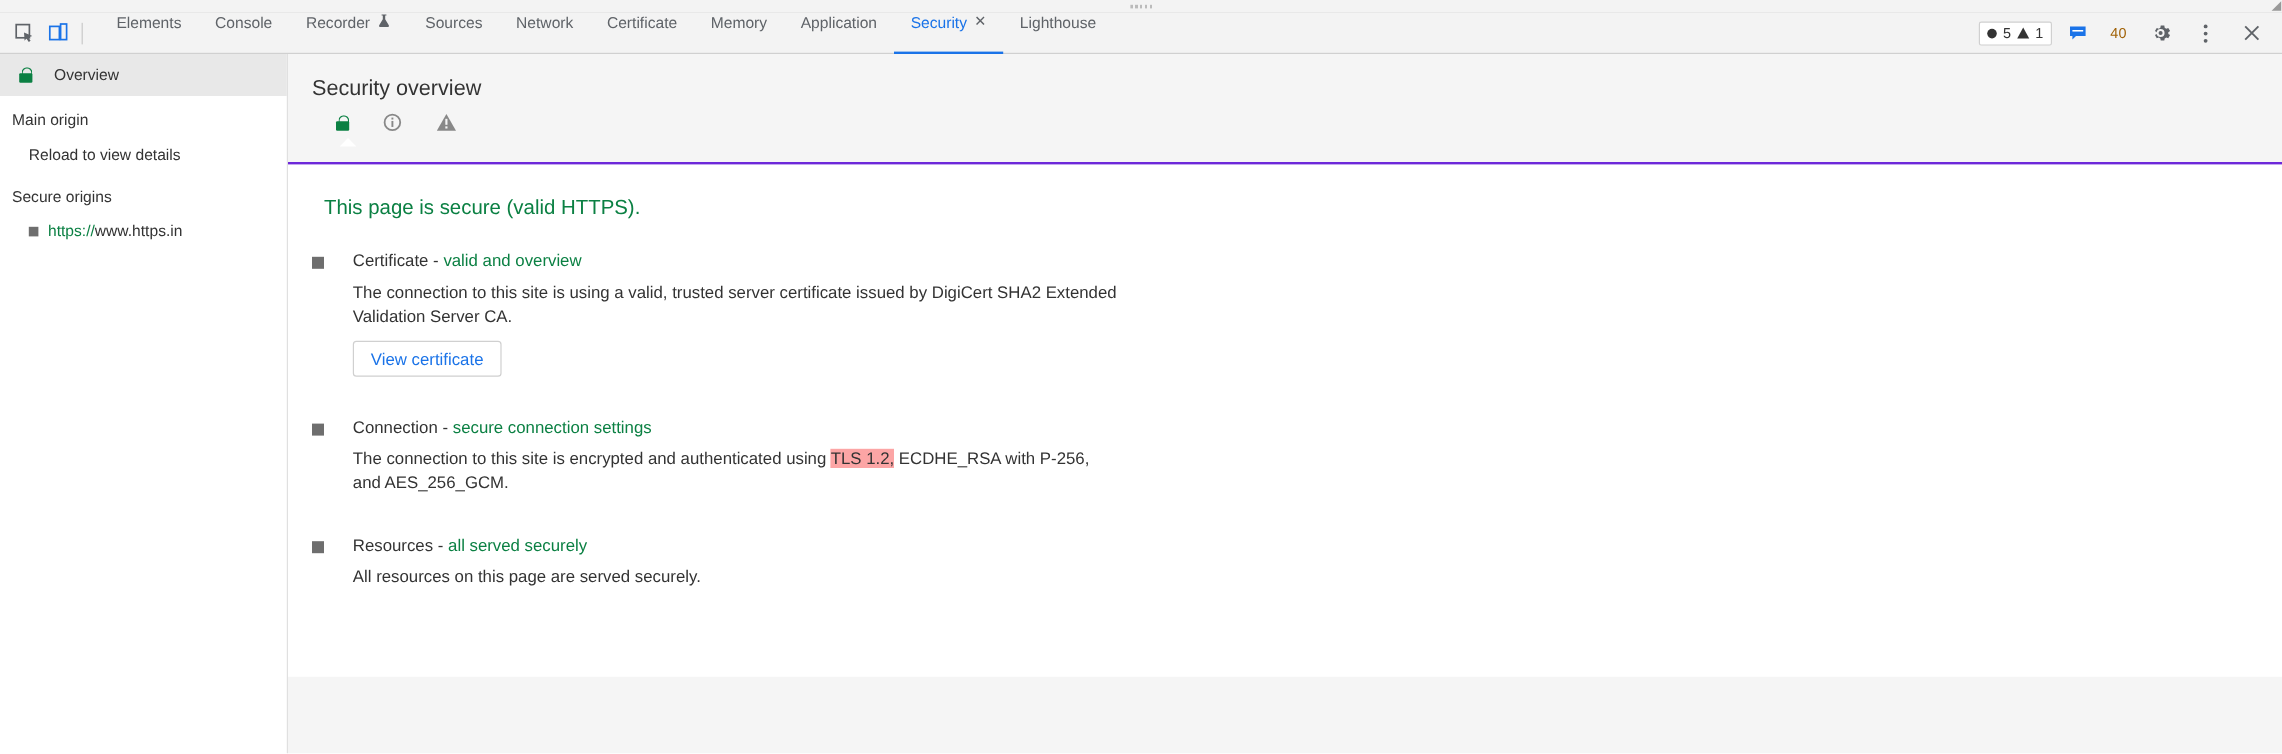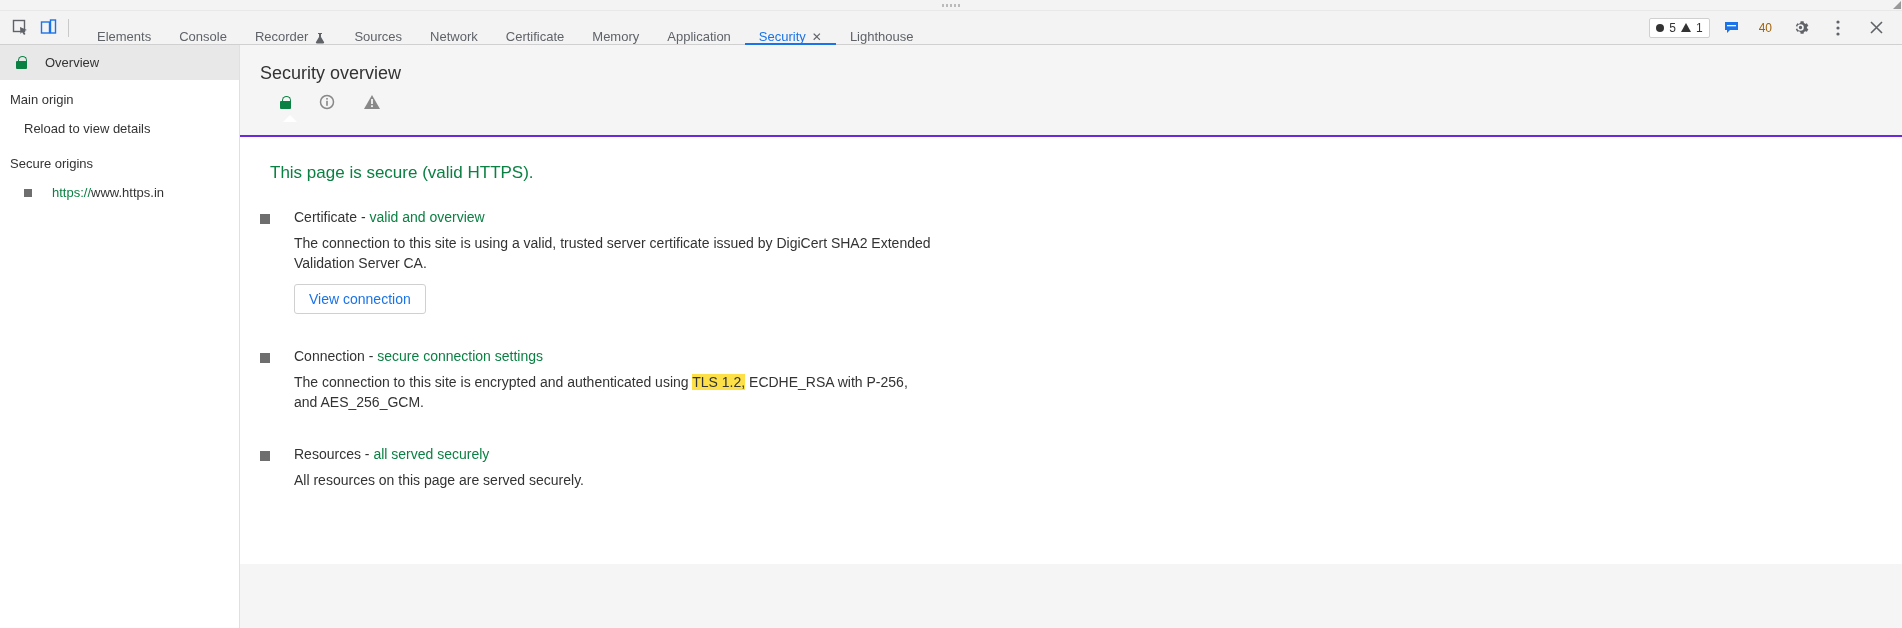--- a/index.html
+++ b/index.html
@@ -7,39 +7,39 @@
 
 .top-strip{height:11px;background:#f3f3f3;border-bottom:1px solid #e8e8e8;position:relative}
 .top-strip .grip{position:absolute;left:50%;top:4px;width:18px;height:3px;background:repeating-linear-gradient(90deg,#bbb 0 2px,transparent 2px 4px);transform:translateX(-50%)}
 .top-strip .resize-handle{position:absolute;right:1px;top:1px;width:8px;height:8px}
 .top-strip .resize-handle::before{content:"";position:absolute;right:0;bottom:0;width:0;height:0;border-left:8px solid transparent;border-bottom:8px solid #999}
 
 .tabbar{display:flex;align-items:center;height:34px;border-bottom:1px solid #d0d0d0;padding:0 6px;background:#f3f3f3}
 .tabbar .iconbtn{width:28px;height:28px;display:flex;align-items:center;justify-content:center;color:#5f6368;cursor:pointer}
 .tabbar .vdiv{width:1px;height:18px;background:#c9c9c9;margin:0 6px}
 .tabs{display:flex;align-items:stretch;height:100%;margin-left:8px}
-.tab{display:flex;align-items:flex-end;padding:0 14px;color:#5f6368;font-size:13px;cursor:pointer;position:relative;gap:6px}
+.tab{display:flex;align-items:flex-start;padding:0 14px;color:#5f6368;font-size:13px;cursor:pointer;position:relative;gap:6px}
 .tab.active{color:#1a73e8}
 .tab.active::after{content:"";position:absolute;left:0;right:0;bottom:-1px;height:2px;background:#1a73e8}
 .tab .close-x{font-size:12px;color:#5f6368}
 .tabbar .spacer{flex:1}
 .status-group{display:flex;align-items:center;gap:10px;padding-right:6px}
 .status-pill{display:flex;align-items:center;gap:5px;border:1px solid #d0d0d0;border-radius:2px;padding:2px 6px;font-size:12px;color:#333;background:#fff}
 .status-pill .dot{width:8px;height:8px;border-radius:50%;background:#333;display:inline-block}
 .status-pill .tri{width:0;height:0;border-left:5px solid transparent;border-right:5px solid transparent;border-bottom:9px solid #333;display:inline-block}
 .msg-pill{display:flex;align-items:flex-end;gap:20px;color:#a16207;font-size:12px;padding:2px 4px}
 .iconbtn svg{display:block}
 
 .main{display:flex;height:calc(100% - 45px)}
 .sidebar{width:240px;background:#fff;border-right:1px solid #e0e0e0;font-size:13px;padding-top:0}
 .side-item{display:flex;align-items:center;gap:18px;padding:10px 16px;color:#333;cursor:pointer}
 .side-item.selected{background:#e8e8e8}
 .side-heading{padding:12px 10px 6px;color:#333;font-size:13px}
 .side-sub{padding:8px 24px;color:#333;font-size:13px;cursor:pointer}
-.side-origin{display:flex;align-items:center;gap:20px;padding:8px 24px;cursor:pointer}
+.side-origin{display:flex;align-items:center;gap:8px;padding:8px 24px;cursor:pointer}
 .side-origin .sq{width:8px;height:8px;background:#6e6e6e}
 .side-origin .scheme{color:#0b8043}
 .side-origin .rest{color:#333}
 
 .content{flex:1;background:#f5f5f5;overflow:auto}
 .content-header{padding:18px 20px 14px;background:#f5f5f5}
 .content-header h1{font-size:18px;font-weight:400;color:#333}
 .status-icons{display:flex;gap:28px;padding:10px 20px 0;align-items:center}
 .status-icons .ic{color:#888}
 .status-icons .ic.green{color:#0b8043}
@@ -49,21 +49,21 @@
 .panel{background:#fff;padding:20px 20px 40px;border-top:2px solid #6d28d9}
 .secure-title{color:#0b8043;font-size:17px;font-weight:400;margin:6px 0 26px 10px}
 
 .sec{display:flex;gap:24px;margin:0 0 34px 0}
 .sec .bullet{width:10px;height:10px;background:#6e6e6e;flex-shrink:0;margin-top:5px}
 .sec .body{max-width:640px}
 .sec .title{font-size:14px;color:#333;margin-bottom:8px}
 .sec .title .dash{color:#333}
 .sec .title .status{color:#0b8043}
 .sec .desc{font-size:14px;color:#333;line-height:1.45}
-.hl{background:#fde047}
+.hl{background:#fca5a5}
 .btn{display:inline-block;border:1px solid #d0d0d0;border-radius:3px;padding:6px 14px;color:#1a73e8;font-size:14px;background:#fff;margin-top:10px;cursor:pointer}
 
 .lock-icon{width:11px;height:13px;position:relative;display:inline-block}
 .lock-icon::before{content:"";position:absolute;top:0;left:2px;width:7px;height:6px;border:1.5px solid currentColor;border-bottom:none;border-radius:5px 5px 0 0}
 .lock-icon::after{content:"";position:absolute;bottom:0;left:0;width:11px;height:8px;background:currentColor;border-radius:1px}
 .green{color:#0b8043}
 </style>
 </head>
 <body>
 
@@ -201,21 +201,21 @@
     <div class="panel">
       <div class="secure-title">This page is secure (valid HTTPS).</div>
 
       <div class="sec">
         <span class="bullet"></span>
         <div class="body">
           <div class="title">
             <span>Certificate</span><span class="dash"> - </span><span class="status">valid and overview</span>
           </div>
           <div class="desc">The connection to this site is using a valid, trusted server certificate issued by DigiCert SHA2 Extended Validation Server CA.</div>
-          <div class="btn">View connection</div>
+          <div class="btn">View certificate</div>
         </div>
       </div>
 
       <div class="sec">
         <span class="bullet"></span>
         <div class="body">
           <div class="title">
             <span>Connection</span><span class="dash"> - </span><span class="status">secure connection settings</span>
           </div>
           <div class="desc">

